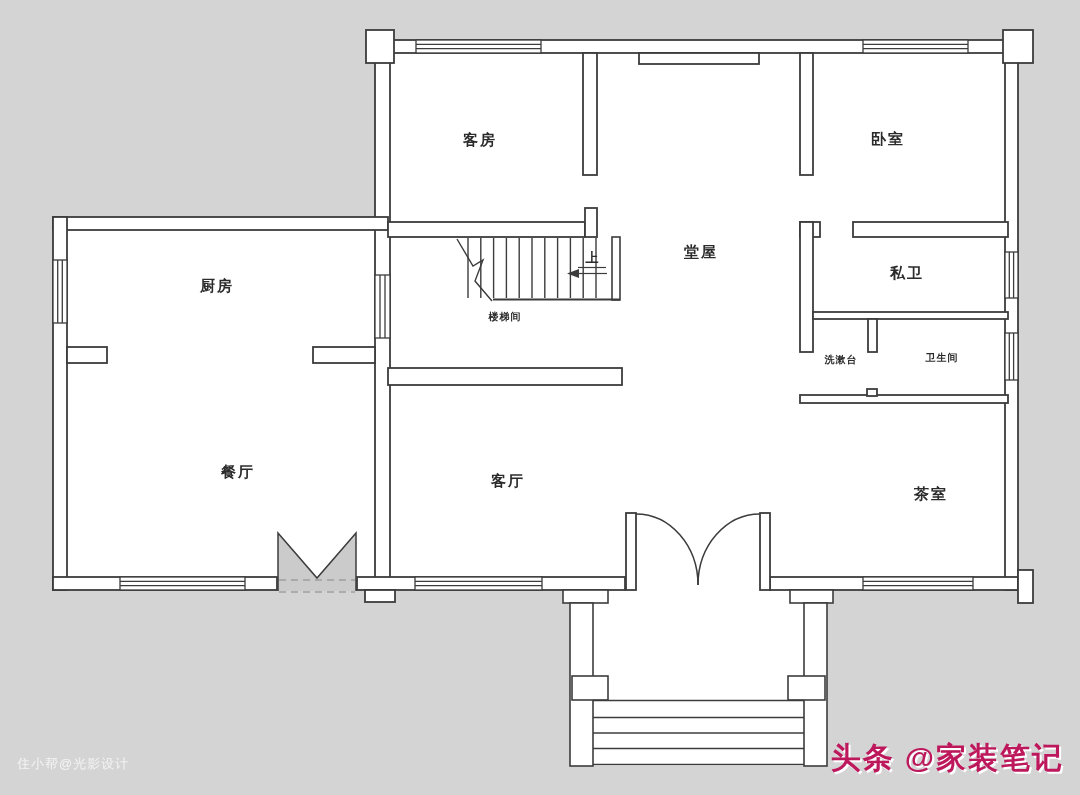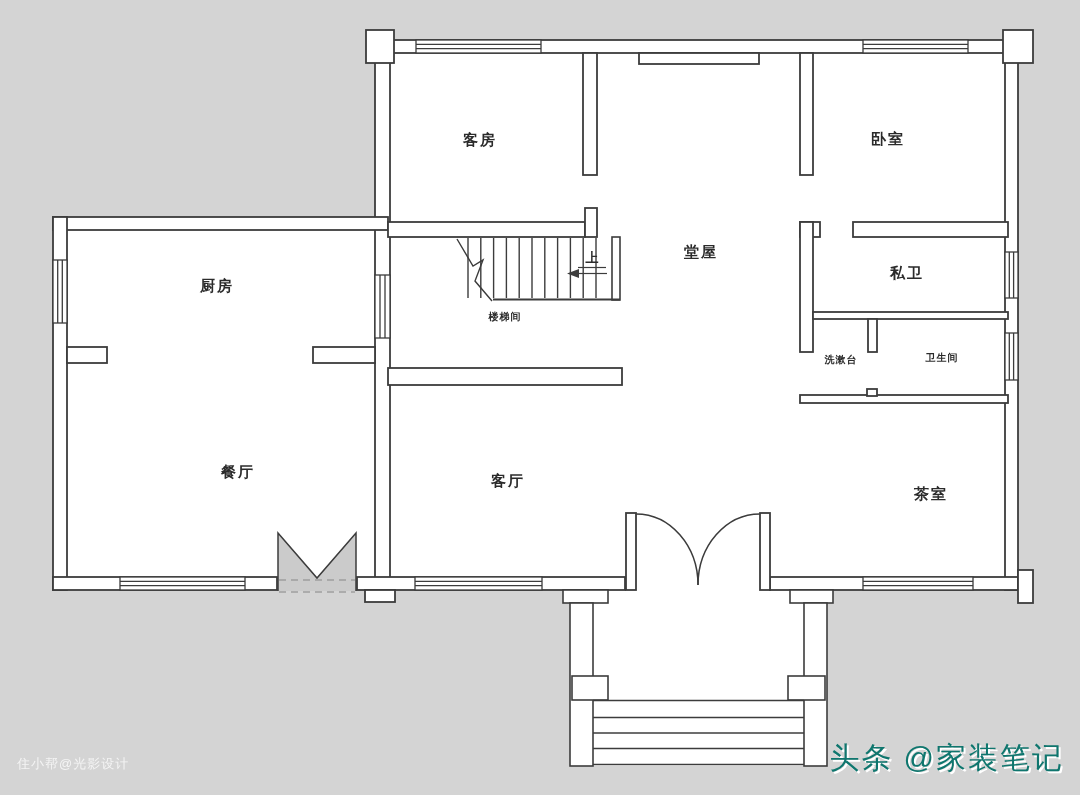--- a/index.html
+++ b/index.html
@@ -14,21 +14,21 @@
   .stair-up-label{
     position:absolute;transform:translate(-50%,-50%);
     font-size:13px;font-weight:600;color:#2b2b2b;white-space:nowrap;
   }
   .watermark-left{
     position:absolute;left:17px;bottom:22px;
     font-size:13px;letter-spacing:1px;color:rgba(255,255,255,0.75);white-space:nowrap;
   }
   .watermark-right{
     position:absolute;right:16px;bottom:16px;
-    font-size:30px;font-weight:400;letter-spacing:2px;color:#0f766e;
+    font-size:30px;font-weight:700;letter-spacing:2px;color:#be185d;
     text-shadow:2px 2px 0 #ffffff;white-space:nowrap;
   }
   .watermark-right .brand{margin-right:10px;}
 </style>
 </head>
 <body>
 
 <div id="stage">
 
   <svg id="plan-svg" width="1080" height="795" viewBox="0 0 1080 795">

